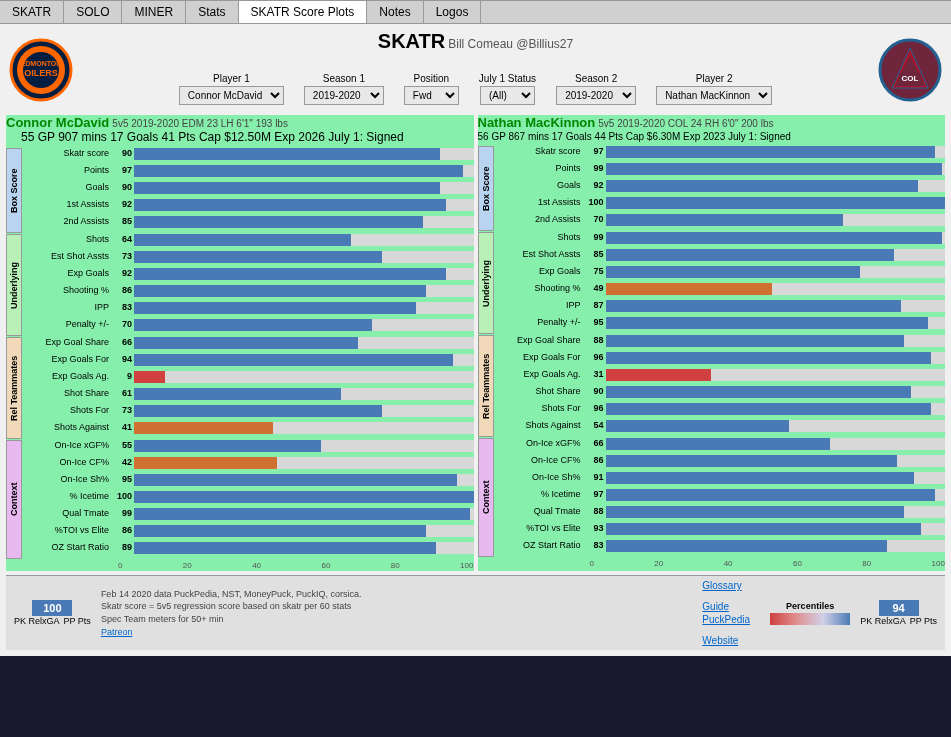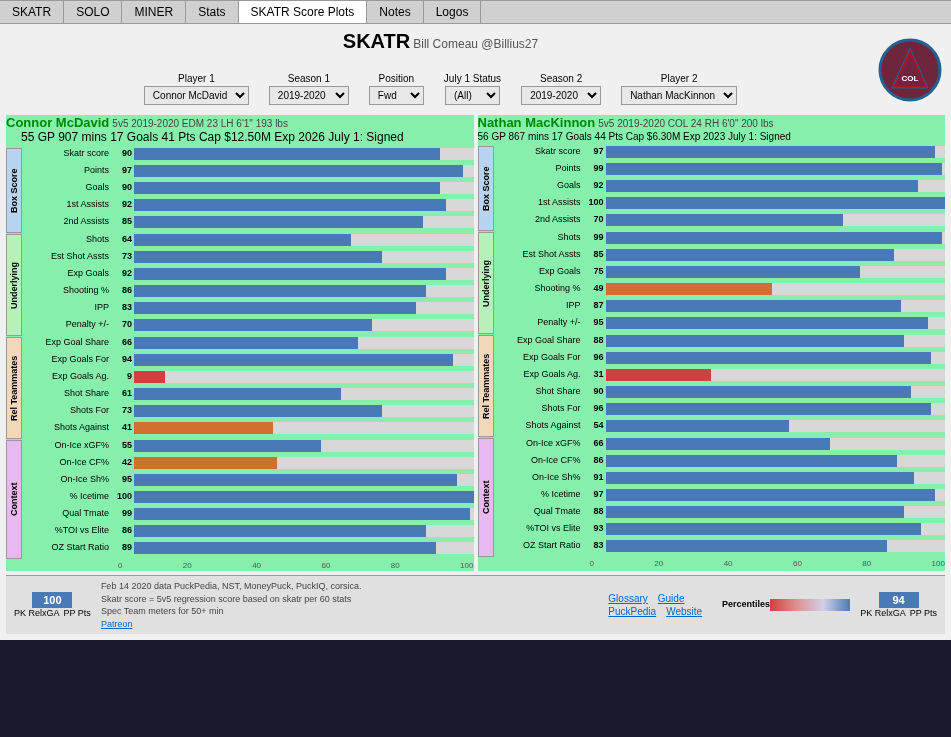--- a/index.html
+++ b/index.html
@@ -41,22 +41,22 @@
     
     
     .x-axis { display: flex; margin-left: 112px; font-size: 8px; color: #555; justify-content: space-between; padding: 1px 0; }
     
     
     .bottom-area { display: flex; align-items: center; background: #e0e0e0; padding: 4px 8px; margin-top: 4px; border-top: 1px solid #999; gap: 10px; }
     .bottom-left { display: flex; align-items: center; gap: 6px; }
     .bottom-notes { flex: 1; font-size: 9px; color: #444; }
     .bottom-links { font-size: 10px; display: flex; flex-direction: column; gap: 2px; }
     .bottom-links a { color: #0066cc; text-decoration: underline; cursor: pointer; }
-    .bottom-links-row { display: flex; gap: 10px; }
-    .percentile-legend { display: flex; flex-direction: row; align-items: center; font-size: 9px; }
+    .bottom-links-row { display: flex; gap: 10px; flex-direction: column; }
+    .percentile-legend { display: flex; flex-direction: column; align-items: center; font-size: 9px; }
     .bottom-right { display: flex; align-items: center; gap: 6px; }
     .grouped-section { display: flex; margin-bottom: 1px; }
   </style>
 </head>
 <body>
 
 <div class="top-nav">
 </div>
 <div class="top-nav" id="nav-bar">
     <div class="nav-item">SKATR</div>
@@ -64,20 +64,30 @@
     <div class="nav-item">MINER</div>
     <div class="nav-item">Stats</div>
     <div class="nav-item active">SKATR Score Plots</div>
     <div class="nav-item">Notes</div>
     <div class="nav-item">Logos</div>
   </div>
 
 <div class="main-content">
 
   <div class="logos-wrapper">
+    <div class="team-logo">
+
+      <svg width="65" height="65" viewBox="0 0 65 65">
+        <circle cx="32" cy="32" r="30" fill="#041E42" stroke="#FF6600" stroke-width="3"></circle>
+        <circle cx="32" cy="32" r="24" fill="#FF6600"></circle>
+        <circle cx="32" cy="32" r="18" fill="#041E42"></circle>
+        <text x="32" y="28" text-anchor="middle" fill="#FF6600" font-size="7" font-weight="bold">EDMONTON</text>
+        <text x="32" y="38" text-anchor="middle" fill="#FF6600" font-size="9" font-weight="bold">OILERS</text>
+      </svg>
+    </div>
 
     <div class="header-center">
       <div>
         <span style="font-size:20px;font-weight:bold;">SKATR</span>
         <span style="font-size:12px;color:#555;">Bill Comeau @Billius27</span>
       </div>
 
       <div class="controls-row" style="margin-top:20px;">
         <div class="control-group">
           <span class="control-label">Player 1</span>

